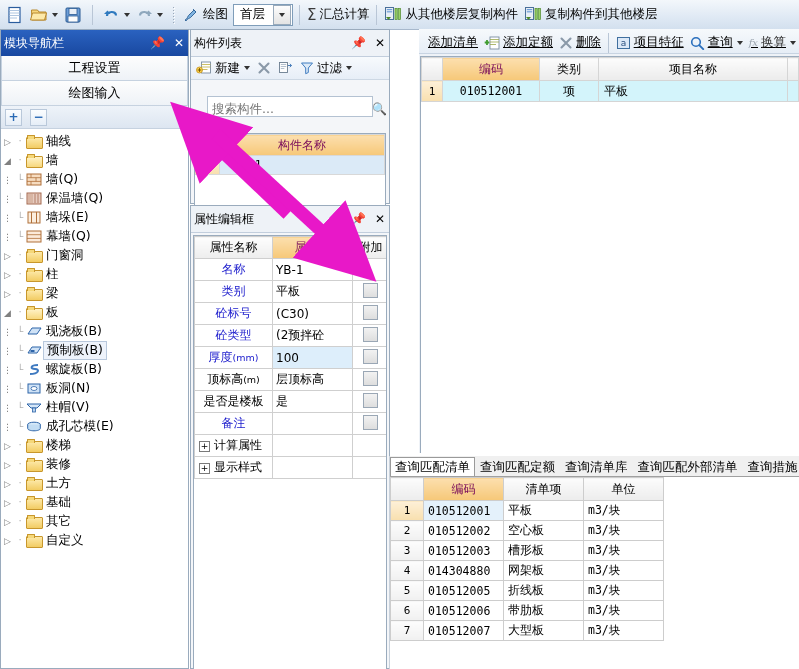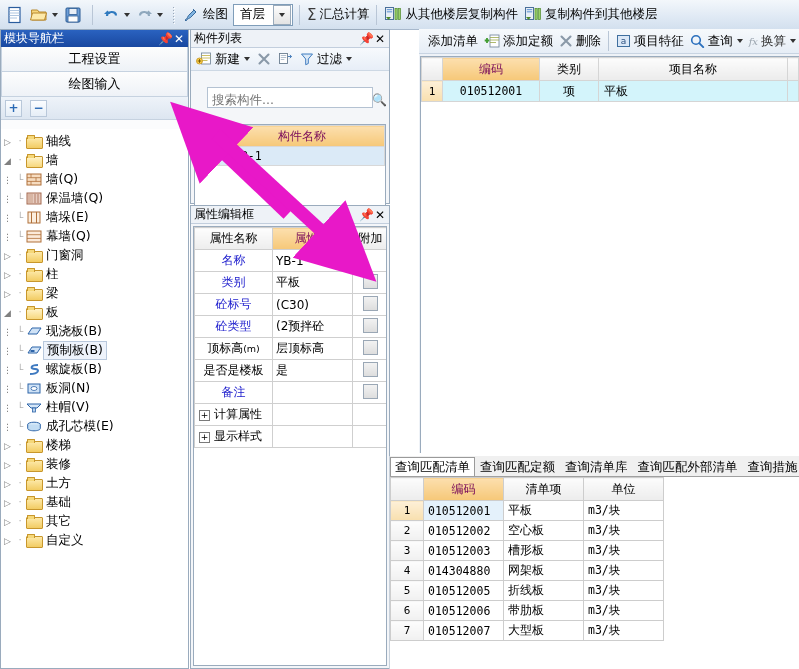--- a/index.html
+++ b/index.html
@@ -32,22 +32,22 @@
     height:20px;min-width:58px;border:1px solid #7f9db9;background:#fff;
     display:flex;align-items:center;justify-content:space-between;margin:0 2px;
   }
   .combo .txt{padding:0 6px;font-size:12.5px;}
   .combo .btn{width:16px;height:18px;margin:1px;border:1px solid #9ab;
     background:linear-gradient(#fdfdfd,#e3e3e3);display:flex;align-items:center;justify-content:center;}
 
   
   .panel{position:absolute;background:#f4f6f9;border:1px solid #9aabbd;box-sizing:border-box;}
   .panel-title{
-    height:17px;display:flex;align-items:center;
-    padding:0 2px 0 3px;font-size:12px;
+    height:26px;display:flex;align-items:center;
+    padding:0 2px 0 3px;font-size:12px;gap:8px;
   }
   .panel-title.active{background:linear-gradient(#2a62c0,#1948a0);color:#fff;}
   .panel-title.plain{background:#eef2f7;color:#000;border-bottom:1px solid #c2cedd;}
   .panel-title .t{flex:1;white-space:nowrap;overflow:hidden;}
   .pin,.xbtn{width:14px;text-align:center;font-size:12px;cursor:default;}
 
   
   #nav{left:0;top:29px;width:189px;height:640px;background:#fbfcfd;}
   .nav-bar{height:24px;border:1px solid #c6d2e0;border-top:none;background:linear-gradient(#fdfdfd,#eef2f7);
     display:flex;align-items:center;justify-content:center;font-size:13px;}
@@ -105,22 +105,22 @@
   td.pval.hl{background:#ddeefb;}
   td.attach{width:30px;text-align:center;padding:0;}
   .chk{display:inline-block;width:13px;height:13px;border:1px solid #9aa7b5;
     background:linear-gradient(#f2f2f2,#dedede);}
   .exp{display:inline-block;width:9px;height:9px;border:1px solid #7a7a7a;background:#fff;
     font-size:9px;line-height:8px;text-align:center;margin-right:4px;color:#000;}
   .sub{font-size:9.5px;}
 
   
   #rtop{left:419px;top:29px;width:380px;height:424px;border:none;background:#eef2f7;}
-  .r-tools{height:24px;display:flex;align-items:center;padding-left:3px;
-    background:linear-gradient(#f6f9fc,#e6edf6);border-bottom:1px solid #c8d4e2;}
+  .r-tools{height:24px;display:flex;align-items:flex-end;padding-left:3px;
+    background:linear-gradient(#f6f9fc,#e6edf6);border-bottom:1px solid #c8d4e2;text-decoration:underline;}
   .r-tools .tb-btn{height:21px;}
   .rgrid{position:absolute;left:1px;top:27px;right:0;bottom:0;background:#fff;border:1px solid #9aabbd;
     border-right:none;border-bottom:none;overflow:hidden;}
   table.rt{border-collapse:collapse;width:100%;font-size:12px;}
   table.rt th{height:20px;font-weight:normal;border:1px solid #d5d5d5;
     background:linear-gradient(#fcfcfc,#ebebeb);}
   table.rt th.code{background:linear-gradient(#fcdfae,#f6c878);color:#7a0d5a;}
   table.rt th.num{width:20px;background:linear-gradient(#fcfcfc,#ebebeb);}
   table.rt td{height:20px;border:1px solid #d5d5d5;padding:0 5px;background:#d3f4fb;}
   table.rt td.num{background:linear-gradient(#fdf0d8,#f8dfae);text-align:center;width:20px;padding:0;
@@ -515,20 +515,25 @@
               <td class="pname">砼标号</td>
               <td class="pval">(C30)</td>
               <td class="attach"><span class="chk"></span></td>
             </tr>
             <tr>
               <td class="pname">砼类型</td>
               <td class="pval">(2预拌砼</td>
               <td class="attach"><span class="chk"></span></td>
             </tr>
             <tr>
+              <td class="pname">厚度<span class="sub">(mm)</span></td>
+              <td class="pval hl">100</td>
+              <td class="attach"><span class="chk"></span></td>
+            </tr>
+            <tr>
               <td class="pname black">顶标高<span class="sub">(m)</span></td>
               <td class="pval">层顶标高</td>
               <td class="attach"><span class="chk"></span></td>
             </tr>
             <tr>
               <td class="pname black">是否是楼板</td>
               <td class="pval">是</td>
               <td class="attach"><span class="chk"></span></td>
             </tr>
             <tr>

